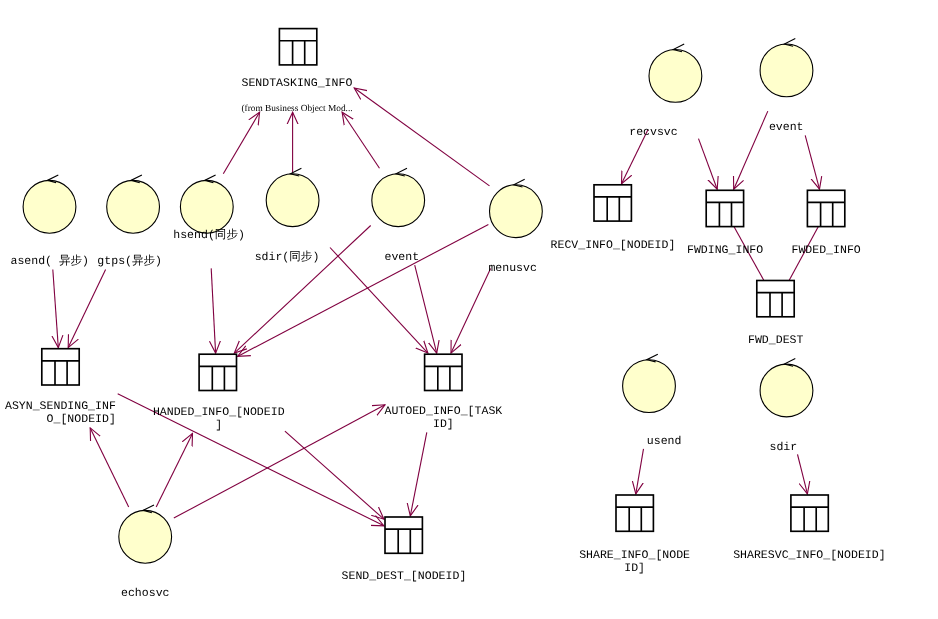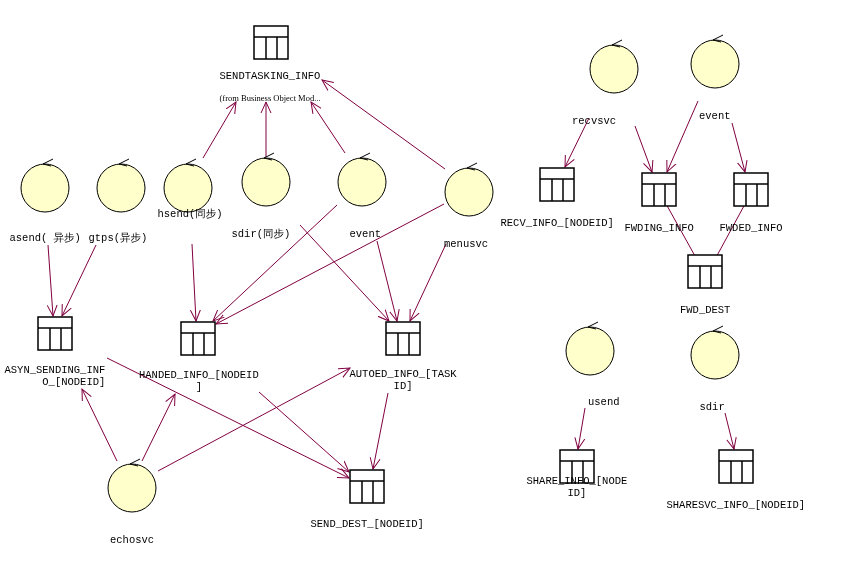--- a/index.html
+++ b/index.html
@@ -178,16 +178,16 @@
 O_[NODEID]</div>
     <div class="lbl" style="top: 369px; left: 139px;">HANDED_INFO_[NODEID
 ]</div>
     <div class="lbl" style="top: 368px; left: 349.5px;">AUTOED_INFO_[TASK
 ID]</div>
     <div class="lbl" style="top: 518px; left: 310.5px;">SEND_DEST_[NODEID]</div>
     <div class="lbl" style="top: 217px; left: 500.5px; text-align: center;">RECV_INFO_[NODEID]</div>
     <div class="lbl" style="top: 222px; left: 624.5px;">FWDING_INFO</div>
     <div class="lbl" style="top: 222px; left: 719.5px;">FWDED_INFO</div>
     <div class="lbl" style="top: 304px; left: 680px;">FWD_DEST</div>
-    <div class="lbl" style="top: 475px; left: 526.5px; text-align: center;">SHARE_INFO_[NODE
+    <div class="lbl" style="top: 499px; left: 526.5px; text-align: center;">SHARE_INFO_[NODE
 ID]</div>
     <div class="lbl" style="top: 499px; left: 666.5px;">SHARESVC_INFO_[NODEID]</div>
   </div>
 
 </body></html>

